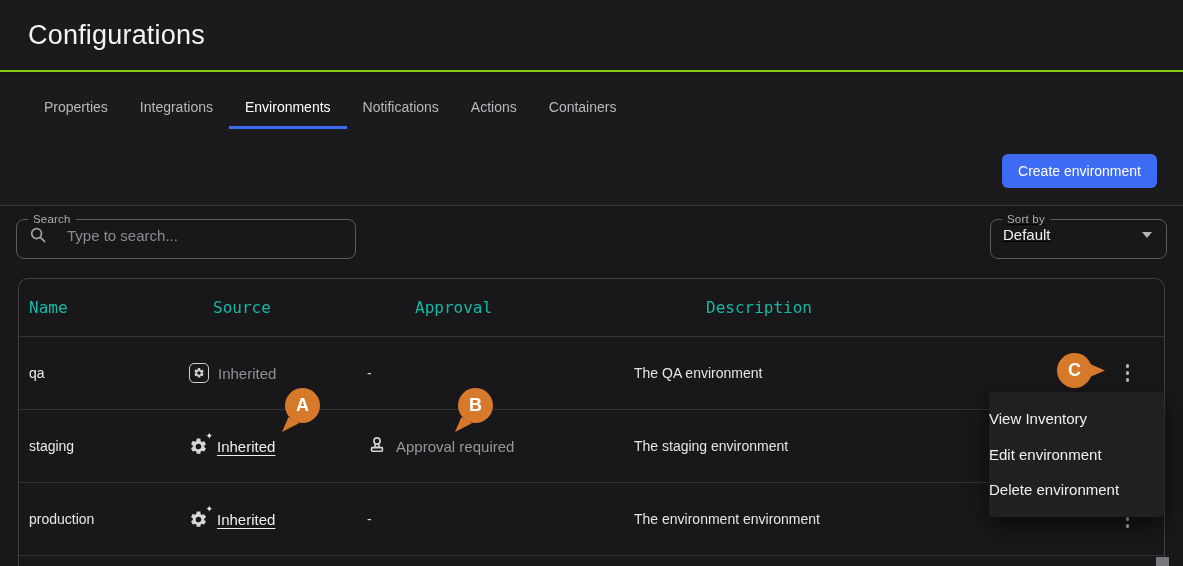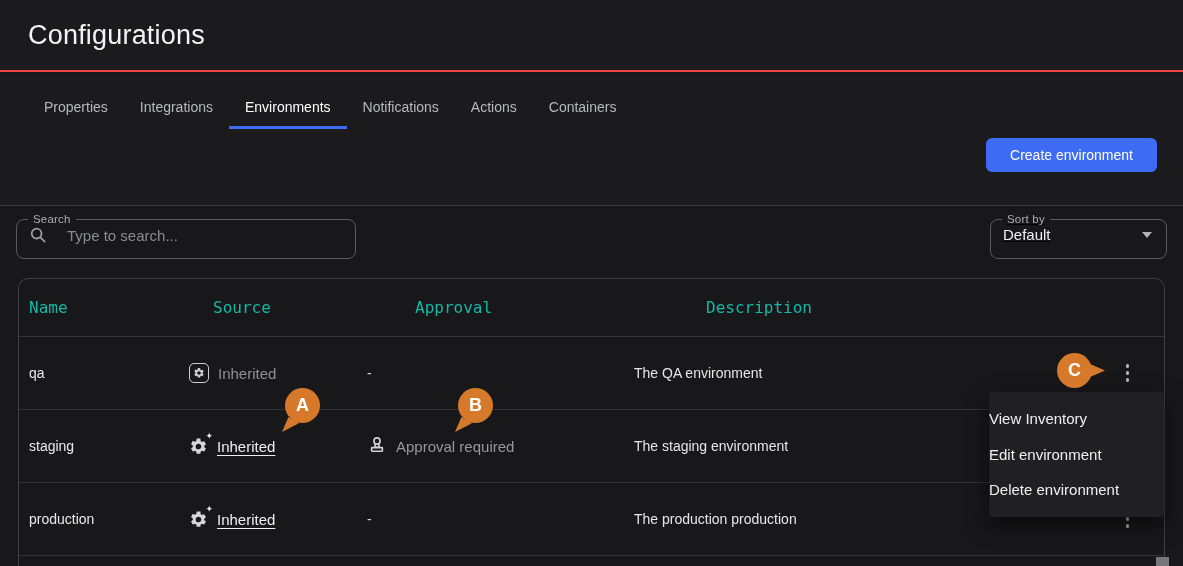--- a/index.html
+++ b/index.html
@@ -4,38 +4,38 @@
 <style>
   * { margin:0; padding:0; box-sizing:border-box; }
   body { background:#000; }
   .screen {
     position:relative; width:1183px; height:566px; overflow:hidden;
     background:#18181a; font-family:"Liberation Sans", sans-serif;
   }
   
   .topbar {
     position:absolute; top:0; left:0; width:1183px; height:72px;
-    background:#1b1b1d; border-bottom:2px solid #ef4444;
+    background:#1b1b1d; border-bottom:2px solid #84cc16;
     display:flex; align-items:center; padding:0 28px;
   }
   .page-title { font-size:27px; font-weight:500; color:#f3f3f4; letter-spacing:.2px; }
 
   
   .upper {
     position:absolute; top:74px; left:0; width:1183px; height:132px;
     background:#1b1b1d; border-bottom:1px solid #3a3a3d;
   }
   .tabs { position:absolute; top:14px; left:28px; display:flex; }
   .tab {
     height:41px; line-height:38px; padding:0 16px; font-size:14px;
     color:#b8b9bc; border-bottom:3px solid transparent; cursor:pointer; white-space:nowrap;
   }
   .tab.active { color:#ffffff; border-bottom-color:#3e6bf3; }
   .create-btn {
-    position:absolute; top:64px; right:26px; height:34px; padding:0 24px;
+    position:absolute; top:80px; right:26px; height:34px; padding:0 16px;
     background:#3e6bf3; color:#fff; font-size:14px; border:none; border-radius:6px;
     font-family:"Liberation Sans", sans-serif; cursor:pointer;
   }
 
   
   fieldset.ctl {
     position:absolute; border:1px solid #5b5b5f; border-radius:8px;
     height:46px; background:transparent;
   }
   fieldset.ctl legend {
@@ -221,21 +221,21 @@
       <div class="cell-flex">
         <span class="icon-wrap">
           <svg width="19" height="19" viewBox="0 0 24 24" fill="#d6d6d8">
             <path d="M19.14 12.94c.04-.3.06-.61.06-.94 0-.32-.02-.64-.07-.94l2.03-1.58a.49.49 0 00.12-.61l-1.92-3.32a.49.49 0 00-.59-.22l-2.39.96c-.5-.38-1.03-.7-1.62-.94l-.36-2.54A.48.48 0 0013.92 2h-3.84c-.24 0-.43.17-.47.41l-.36 2.54c-.59.24-1.13.57-1.62.94l-2.39-.96a.49.49 0 00-.59.22L2.73 8.47c-.12.21-.08.47.12.61l2.03 1.58c-.05.3-.09.63-.09.94s.02.64.07.94l-2.03 1.58a.49.49 0 00-.12.61l1.92 3.32c.12.22.37.29.59.22l2.39-.96c.5.38 1.03.7 1.62.94l.36 2.54c.05.24.24.41.48.41h3.84c.24 0 .44-.17.47-.41l.36-2.54c.59-.24 1.13-.56 1.62-.94l2.39.96c.22.08.47 0 .59-.22l1.92-3.32a.49.49 0 00-.12-.61l-2.01-1.58zM12 15.6A3.61 3.61 0 018.4 12c0-1.98 1.62-3.6 3.6-3.6s3.6 1.62 3.6 3.6-1.62 3.6-3.6 3.6z"></path>
           </svg>
           <span class="sparkle">✦</span>
         </span>
         <span class="src-link">Inherited</span>
       </div>
       <div class="dash">-</div>
-      <div class="desc">The production production</div>
+      <div class="desc">The environment environment</div>
       <div class="actions-cell">
         <button class="kebab">
             <i></i>
             <i></i>
             <i></i>
           </button>
       </div>
     </div>
   </div>
 

